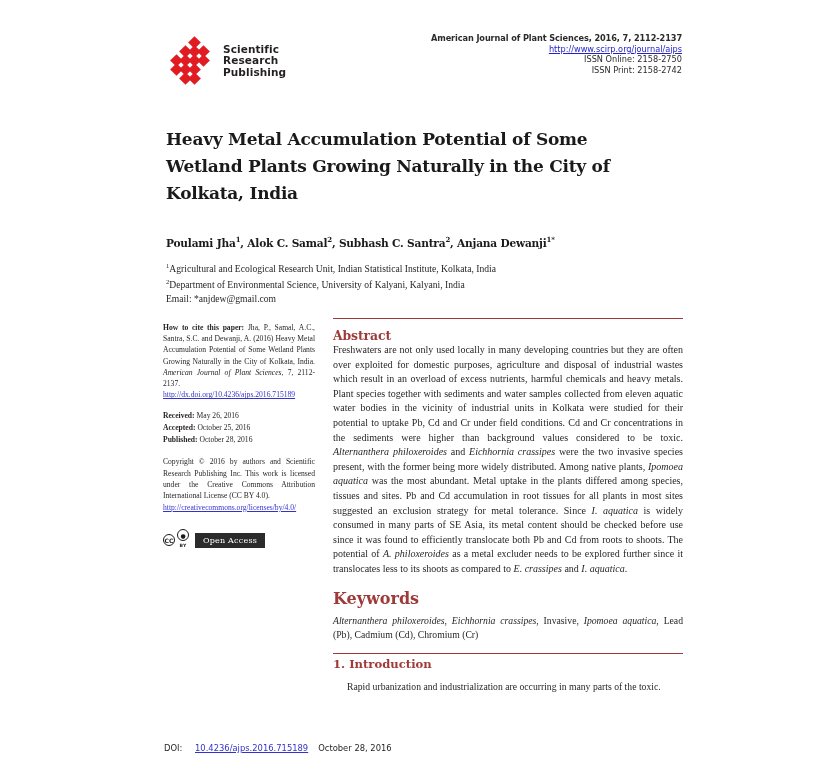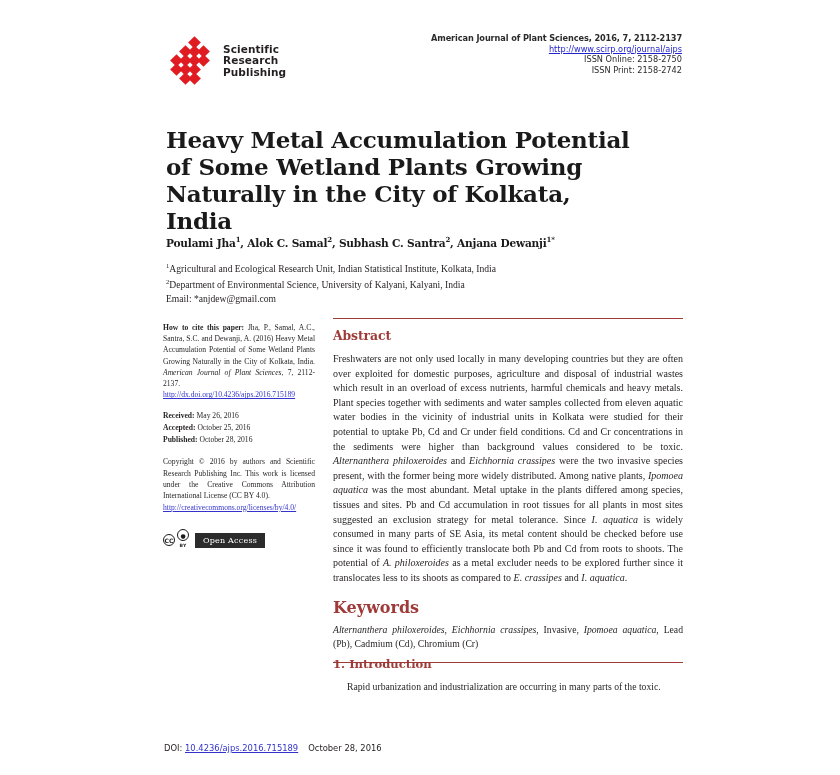--- a/index.html
+++ b/index.html
@@ -85,21 +85,21 @@
   }
 
   
   .paper-title {
     position: absolute;
     left: 16px;
     top: 126px;
     width: 470px;
     font-family: "DejaVu Serif", serif;
     font-weight: bold;
-    font-size: 23px;
+    font-size: 17px;
     line-height: 27px;
     color: #1a1a1a;
     letter-spacing: -0.25px;
   }
 
   
   .authors {
     position: absolute;
     left: 16px;
     top: 235px;
@@ -202,21 +202,21 @@
   .rule {
     width: 100%;
     height: 0;
     border-top: 1.3px solid #9e3a38;
   }
   .sec-head {
     font-family: "DejaVu Serif", serif;
     font-weight: bold;
     font-size: 12.4px;
     color: #9e3a38;
-    margin: 9px 0 9px 0;
+    margin: 9px 0 0 0;
     letter-spacing: -0.1px;
   }
   .abstract-body {
     font-size: 10px;
     line-height: 14.6px;
     text-align: justify;
     color: #231f20;
   }
   .abstract-body i { font-style: italic; }
   .kw-head {
@@ -258,21 +258,21 @@
   
   .footer {
     position: absolute;
     left: 14px;
     bottom: 22px;
     width: 518px;
     font-family: "DejaVu Sans", sans-serif;
     font-size: 8.4px;
     color: #231f20;
   }
-  .footer a { color: #3333cc; text-decoration: underline; }
+  .footer a { color: #3333cc; text-decoration: underline; margin-left: 10px; }
   .footer .gap { display: inline-block; width: 10px; }
 </style>
 </head>
 <body>
 
 <div id="page">
 
   <div class="masthead">
 
     <div class="logo-wrap">

